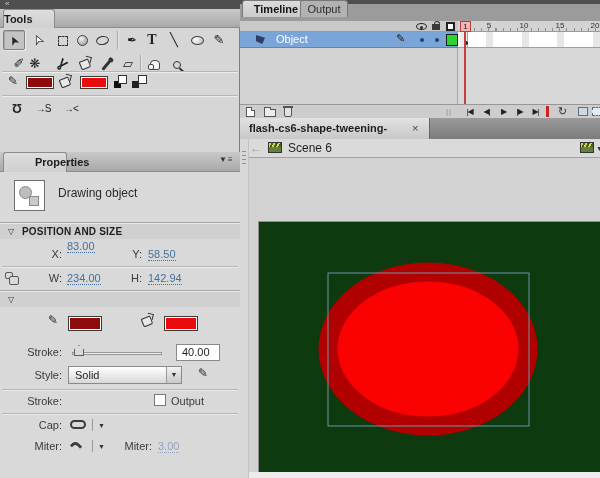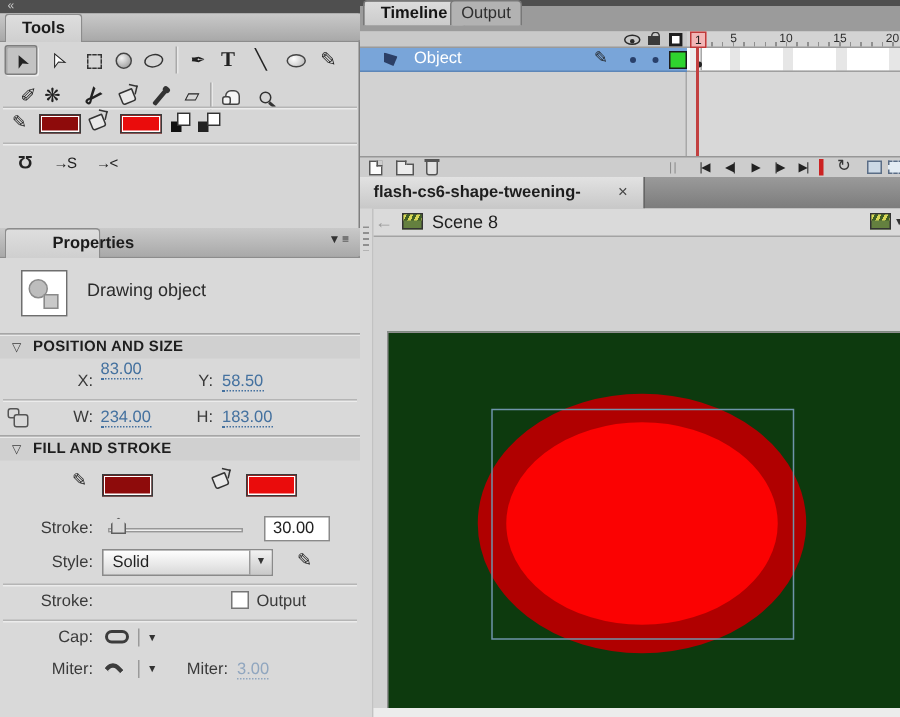--- a/index.html
+++ b/index.html
@@ -15,21 +15,21 @@
   
   #left-col { position:absolute; left:0; top:0; width:240px; height:478px;
     background:#d6d6d6; border-right:1px solid #7f7f7f; }
   .top-dark { position:absolute; left:0; top:0; width:240px; height:9px; background:#4f4f4f; }
   .collapse { position:absolute; left:5px; top:-1px; color:#c9c9c9; font-size:8px; letter-spacing:-1px; cursor:pointer; }
 
   .tabstrip { position:absolute; left:0; width:240px; height:19px;
     background:linear-gradient(#c9c9c9,#a9a9a9); border-bottom:1px solid #8c8c8c; }
   .ptab { position:absolute; top:0; height:19px; background:linear-gradient(#dedede,#cfcfcf);
     border:1px solid #8c8c8c; border-bottom:none; border-radius:3px 3px 0 0;
-    font-weight:bold; font-size:11px; color:#1c1c1c; text-align:center; line-height:18px; }
+    font-weight:bold; font-size:11px; color:#1c1c1c; line-height:18px; }
 
   
   .tool { position:absolute; width:22px; height:20px; text-align:center; line-height:20px;
     font-size:13px; color:#222; cursor:pointer; }
   .tool .g { display:inline-block; }
   .tool.pressed { background:#c3c3c3; border:1px solid #7e7e7e;
     box-shadow:inset 1px 1px 0 #a9a9a9, 1px 1px 0 #eee; border-radius:2px; }
   .vdiv { position:absolute; width:1px; height:18px; background:#a9a9a9; box-shadow:1px 0 0 #e8e8e8; }
   .hsep { position:absolute; left:2px; width:236px; height:1px; background:#b5b5b5; box-shadow:0 1px 0 #ececec; }
 
@@ -274,35 +274,34 @@
       </div>
       <span class="plabel" style="left:40px; top:76px; width:22px;" data-name="x-label">X:</span>
       <span class="hot" style="left:67px; top:68px;" data-name="x-value">83.00</span>
       <span class="plabel" style="left:126px; top:76px; width:16px;" data-name="y-label">Y:</span>
       <span class="hot" style="left:148px; top:76px;" data-name="y-value">58.50</span>
       <i class="hsep" style="top:94px;" data-name="separator"></i>
       <div class="icn-link" style="top:100px;" data-name="link-width-height-icon"></div>
       <span class="plabel" style="left:40px; top:100px; width:22px;" data-name="w-label">W:</span>
       <span class="hot" style="left:67px; top:100px;" data-name="w-value">234.00</span>
       <span class="plabel" style="left:126px; top:100px; width:16px;" data-name="h-label">H:</span>
-      <span class="hot" style="left:148px; top:100px;" data-name="h-value">183.00</span>
+      <span class="hot" style="left:148px; top:100px;" data-name="h-value">142.94</span>
 
       <div class="sec-header" style="top:118px;" data-name="section-fill-and-stroke">
         <span class="sec-tri" data-name="disclosure-triangle-icon">▽</span>
-        <span class="sec-title" data-name="section-title">FILL AND STROKE</span>
       </div>
       <span class="abs" style="left:48px; top:141px; font-size:12px; color:#222;" data-name="stroke-color-pencil-icon">✎</span>
       <div class="swatch" style="left:68px; top:144px; width:34px; height:15px; background:#8e0b0b;" data-name="stroke-color-swatch"></div>
       <span class="abs" style="left:142px; top:142px;" data-name="fill-color-bucket-icon"><i class="shape-bucket"></i></span>
       <div class="swatch" style="left:164px; top:144px; width:34px; height:15px; background:#ea0c0c;" data-name="fill-color-swatch"></div>
 
       <span class="plabel" style="left:10px; top:174px; width:52px;" data-name="stroke-label">Stroke:</span>
       <div class="slider-track" style="top:180px;" data-name="stroke-slider-track"></div>
       <div class="slider-thumb" style="top:173px;" data-name="stroke-slider-thumb"></div>
-      <div class="valbox" style="left:176px; top:172px;" data-name="stroke-value-field">30.00</div>
+      <div class="valbox" style="left:176px; top:172px;" data-name="stroke-value-field">40.00</div>
 
       <span class="plabel" style="left:10px; top:197px; width:52px;" data-name="style-label">Style:</span>
       <div class="dropdown" style="left:68px; top:194px; width:114px;" data-name="style-dropdown">
         <span class="txt" data-name="style-dropdown-value">Solid</span>
         <span class="dd-btn" data-name="chevron-down-icon">▼</span>
       </div>
       <span class="abs" style="left:198px; top:194px; font-size:12px; color:#222;" data-name="edit-stroke-style-icon">✎</span>
 
       <i class="hsep" style="top:217px;" data-name="separator"></i>
 
@@ -387,21 +386,21 @@
     <div class="doc-tabstrip" data-name="document-tabstrip">
       <div class="doc-tab" data-name="document-tab">
         <span class="doc-title" data-name="document-title">flash-cs6-shape-tweening-intro.fla*</span>
         <span class="doc-close" data-name="close-document-icon">×</span>
       </div>
     </div>
 
     <div class="edit-bar" data-name="edit-bar">
       <span class="back-arrow" data-name="back-arrow-icon">←</span>
       <i class="clapper" style="left:28px; top:3px;" data-name="scene-clapperboard-icon"></i>
-      <span class="scene-label" data-name="breadcrumb-scene">Scene 8</span>
+      <span class="scene-label" data-name="breadcrumb-scene">Scene 6</span>
       <i class="clapper" style="left:340px; top:3px;" data-name="edit-scene-icon"></i>
       <span class="edit-scene-arrow" data-name="edit-scene-arrow-icon">▼</span>
     </div>
 
     <div class="gutter" data-name="panel-divider-gutter">
         <i class="grip" data-name="divider-grip"></i>
       </div>
 
     <div class="pasteboard" data-name="pasteboard"></div>
     <div class="stage" data-name="stage-canvas"></div>

